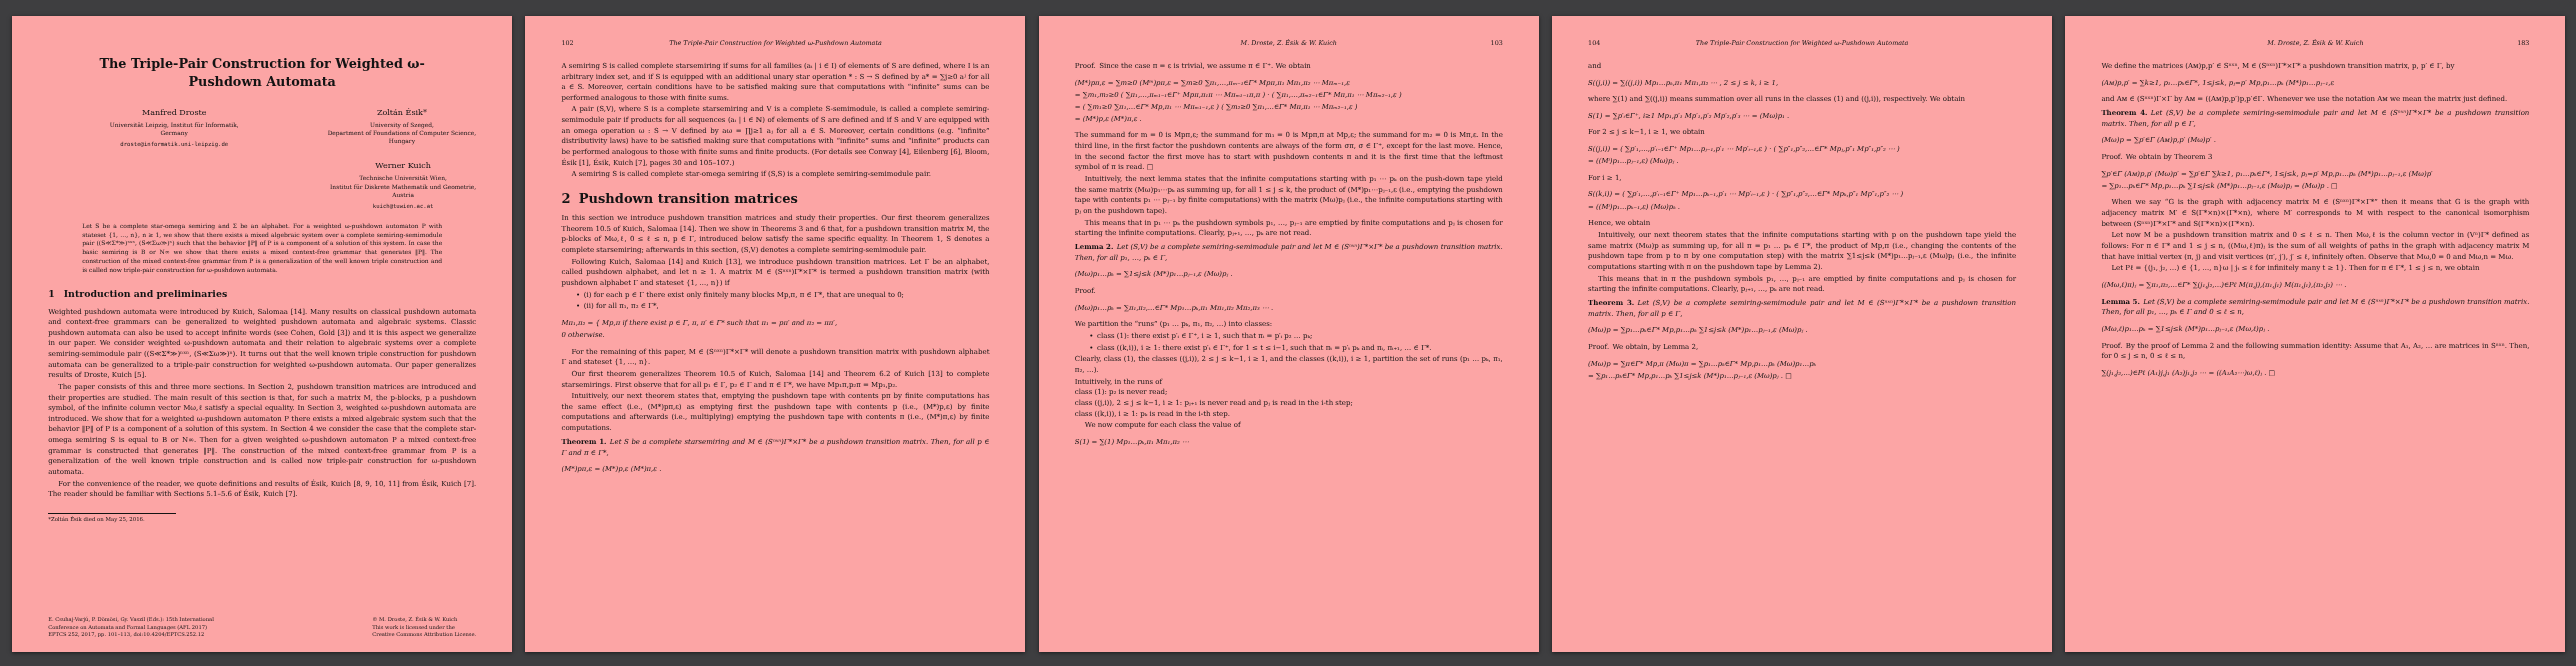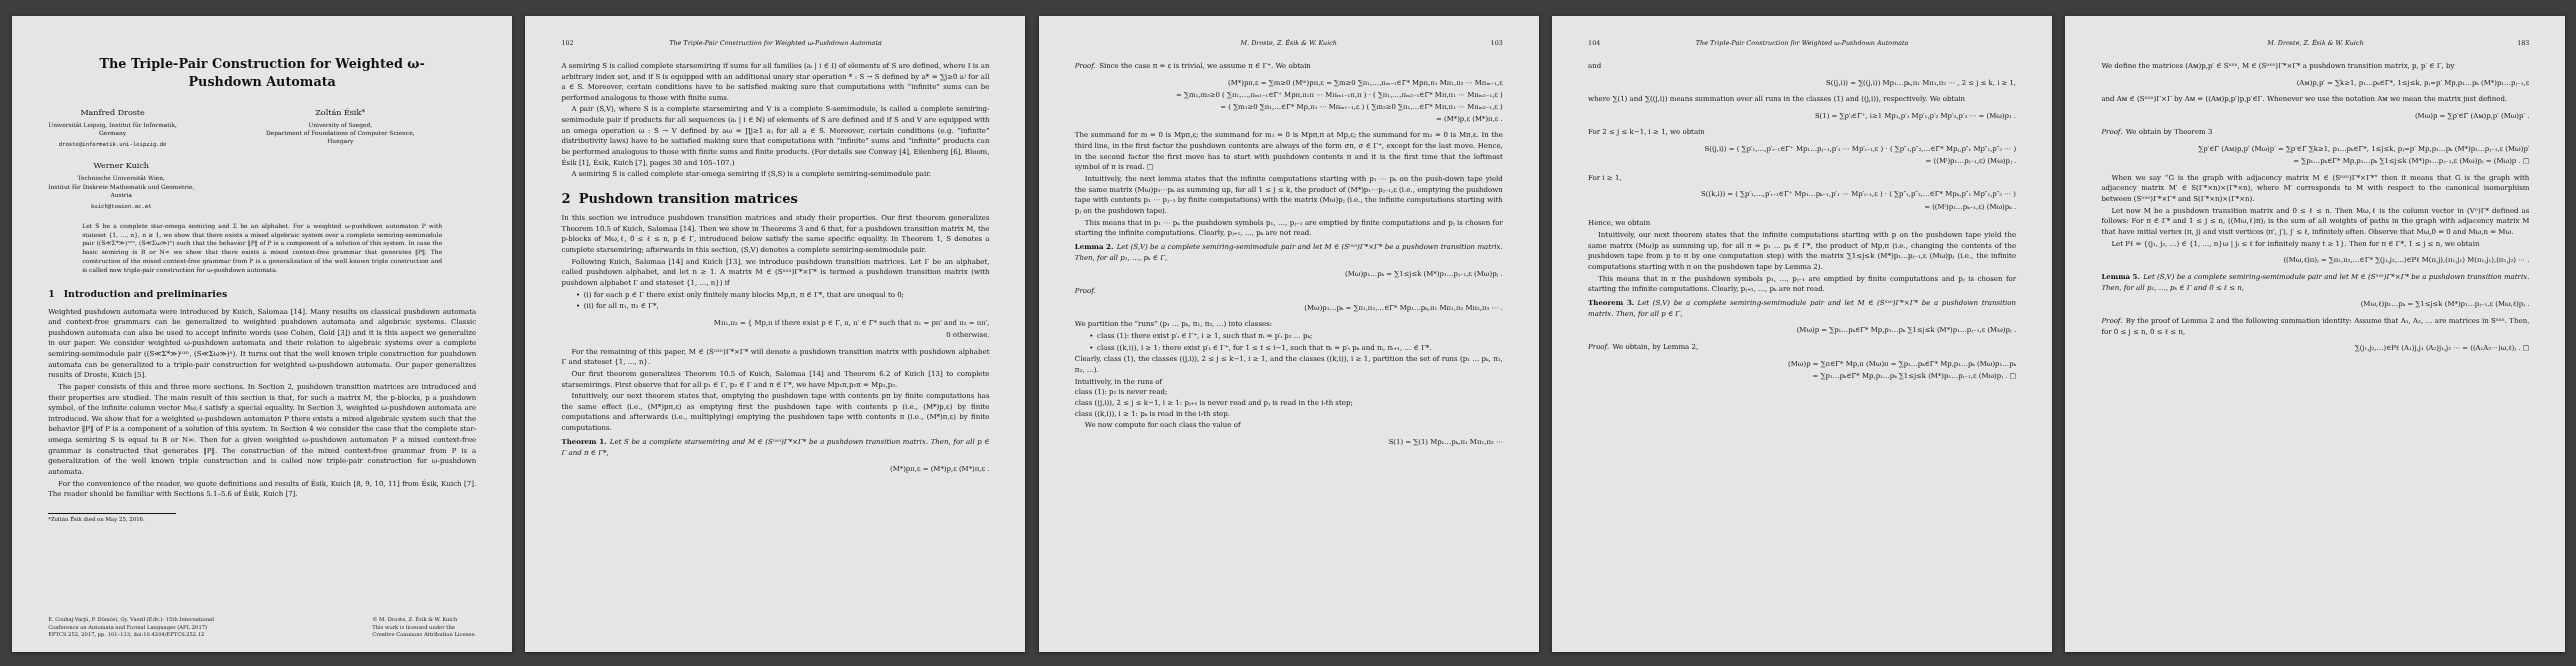--- a/index.html
+++ b/index.html
@@ -4,46 +4,46 @@
 <style>
   html,body{margin:0;padding:0}
   body{
     width:2576px;height:667px;overflow:hidden;
     background:#3e3e40;
     font-family:"DejaVu Serif","Liberation Serif",serif;
     color:#131313;
   }
   .desk{display:flex;gap:13.3px;padding:15.6px 12.2px;box-sizing:border-box;width:2576px;height:667px}
   .page{
-    width:500px;height:636px;flex:0 0 auto;background:#e5e5e5;
+    width:500px;height:636px;flex:0 0 auto;background:#fca5a5;
     box-shadow:0 0.6px 3.9px rgba(0,0,0,.55);
     padding:23px 36px 16.7px;box-sizing:border-box;
     position:relative;overflow:hidden;
   }
   
   .running{position:relative;font-size:6.4px;margin-bottom:13.3px;height:9px}
   .rh-center{display:block;text-align:center;font-style:italic}
   .rh-left{position:absolute;left:0;top:0}
   .rh-right{position:absolute;right:0;top:0}
   
   .p{margin:0 0 1.1px;text-indent:10px;text-align:justify;font-size:7px;line-height:1.52}
   .ni{text-indent:0}
   .pre{white-space:pre-line}
-  .eq{margin:5px 0 5.6px;text-align:right;font-size:6.9px;line-height:1.75;white-space:pre-line}
+  .eq{margin:5px 0 5.6px;text-align:left;font-style:italic;font-size:6.9px;line-height:1.75;white-space:pre-line}
   .h2{font-size:13px;font-weight:bold;margin:11px 0 7.2px}
   .h2-no{margin-right:8.3px}
   .thmp{font-style:italic;margin-top:3.3px}
   .thm-lbl{font-weight:bold;font-style:normal;margin-right:3.3px}
   .proofp{margin-top:3.3px}
-  .proof-lbl{font-style:italic;margin-right:3.3px}
+  .proof-lbl{margin-right:3.3px}
   .bullet{margin:1.1px 0 1.1px 14.5px;padding-left:7.8px;position:relative;text-align:justify;font-size:7px;line-height:1.5}
   .bullet::before{content:"\2022";position:absolute;left:0}
   
   .p101-title{font-size:12.8px;font-weight:bold;text-align:center;margin:16.7px 44px 18px;line-height:1.35}
-  .authors{display:flex;justify-content:flex-start;gap:89px;text-align:center;margin-bottom:12.2px}
+  .authors{display:flex;justify-content:flex-end;gap:89px;text-align:center;margin-bottom:12.2px}
   .authors.second{gap:0;margin-bottom:5.6px}
   .author-name{font-size:8px;margin-bottom:3.9px}
   .author-affil{font-size:5.9px;white-space:pre-line;line-height:1.42}
   .author-email{font-size:5.6px;font-family:"DejaVu Sans Mono","Liberation Mono",monospace;margin-top:3.3px}
   .abstract{margin:13.3px 34px 3.3px;font-size:6px;line-height:1.46;text-align:justify}
   .h1{font-size:9.4px;font-weight:bold;margin:13.3px 0 7.8px}
   .h1-no{margin-right:9px}
   .fnrule{width:128px;border-top:0.6px solid #131313;margin-top:13.3px;margin-bottom:2.2px}
   .footnote{font-size:5.4px}
   .p101-footer{position:absolute;left:36px;right:36px;bottom:13.3px;display:flex;justify-content:space-between;font-size:5.2px;line-height:1.42}
@@ -202,20 +202,23 @@
 
   <div class="page">
     <div class="running">
       <span class="rh-center">M. Droste, Z. Ésik &amp; W. Kuich</span>
       <span class="rh-right">183</span>
     </div>
 
     <p class="p ni">We define the matrices (Aᴍ)p,p′ ∈ Sⁿˣⁿ, M ∈ (Sⁿˣⁿ)Γ*×Γ* a pushdown transition matrix, p, p′ ∈ Γ, by</p>
     <div class="eq">(Aᴍ)p,p′ = ∑k≥1, p₁…pₖ∈Γ*, 1≤j≤k, pⱼ=p′ Mp,p₁…pₖ (M*)p₁…pⱼ₋₁,ε</div>
     <p class="p ni">and Aᴍ ∈ (Sⁿˣⁿ)Γ×Γ by Aᴍ = ((Aᴍ)p,p′)p,p′∈Γ. Whenever we use the notation Aᴍ we mean the matrix just defined.</p>
+    <p class="p ni thmp">
+      <span class="thm-lbl">Theorem 4.</span><span>Let (S,V) be a complete semiring-semimodule pair and let M ∈ (Sⁿˣⁿ)Γ*×Γ* be a pushdown transition matrix. Then, for all p ∈ Γ,</span>
+    </p>
     <div class="eq">(Mω)p = ∑p′∈Γ (Aᴍ)p,p′ (Mω)p′ .</div>
     <p class="p ni proofp">
       <span class="proof-lbl">Proof.</span><span>We obtain by Theorem 3</span>
     </p>
     <div class="eq">∑p′∈Γ (Aᴍ)p,p′ (Mω)p′ = ∑p′∈Γ ∑k≥1, p₁…pₖ∈Γ*, 1≤j≤k, pⱼ=p′ Mp,p₁…pₖ (M*)p₁…pⱼ₋₁,ε (Mω)p′
 = ∑p₁…pₖ∈Γ* Mp,p₁…pₖ ∑1≤j≤k (M*)p₁…pⱼ₋₁,ε (Mω)pⱼ = (Mω)p .   □</div>
     <p class="p">When we say “G is the graph with adjacency matrix M ∈ (Sⁿˣⁿ)Γ*×Γ*” then it means that G is the graph with adjacency matrix M′ ∈ S(Γ*×n)×(Γ*×n), where M′ corresponds to M with respect to the canonical isomorphism between (Sⁿˣⁿ)Γ*×Γ* and S(Γ*×n)×(Γ*×n).</p>
     <p class="p">Let now M be a pushdown transition matrix and 0 ≤ ℓ ≤ n. Then Mω,ℓ is the column vector in (Vⁿ)Γ* defined as follows: For π ∈ Γ* and 1 ≤ j ≤ n, ((Mω,ℓ)π)ⱼ is the sum of all weights of paths in the graph with adjacency matrix M that have initial vertex (π, j) and visit vertices (π′, j′), j′ ≤ ℓ, infinitely often. Observe that Mω,0 = 0 and Mω,n = Mω.</p>
     <p class="p">Let Pℓ = {(j₁, j₂, …) ∈ {1, …, n}ω | jₜ ≤ ℓ for infinitely many t ≥ 1}. Then for π ∈ Γ*, 1 ≤ j ≤ n, we obtain</p>
     <div class="eq">((Mω,ℓ)π)ⱼ = ∑π₁,π₂,…∈Γ* ∑(j₁,j₂,…)∈Pℓ M(π,j),(π₁,j₁) M(π₁,j₁),(π₂,j₂) ⋯ .</div>

